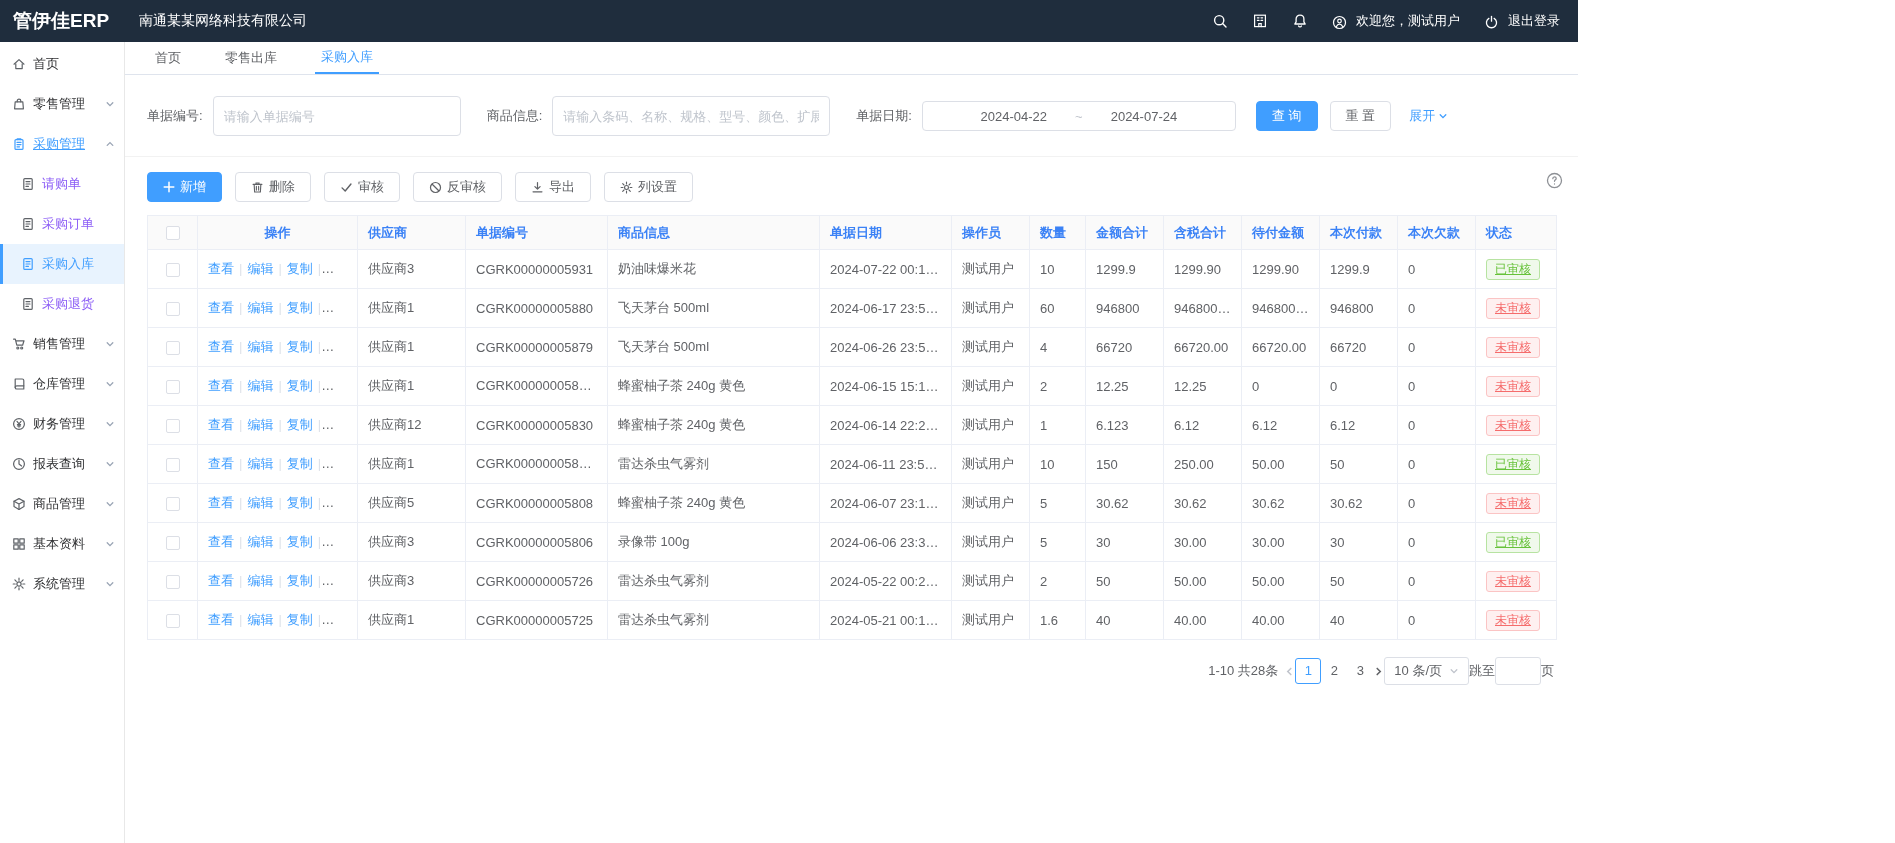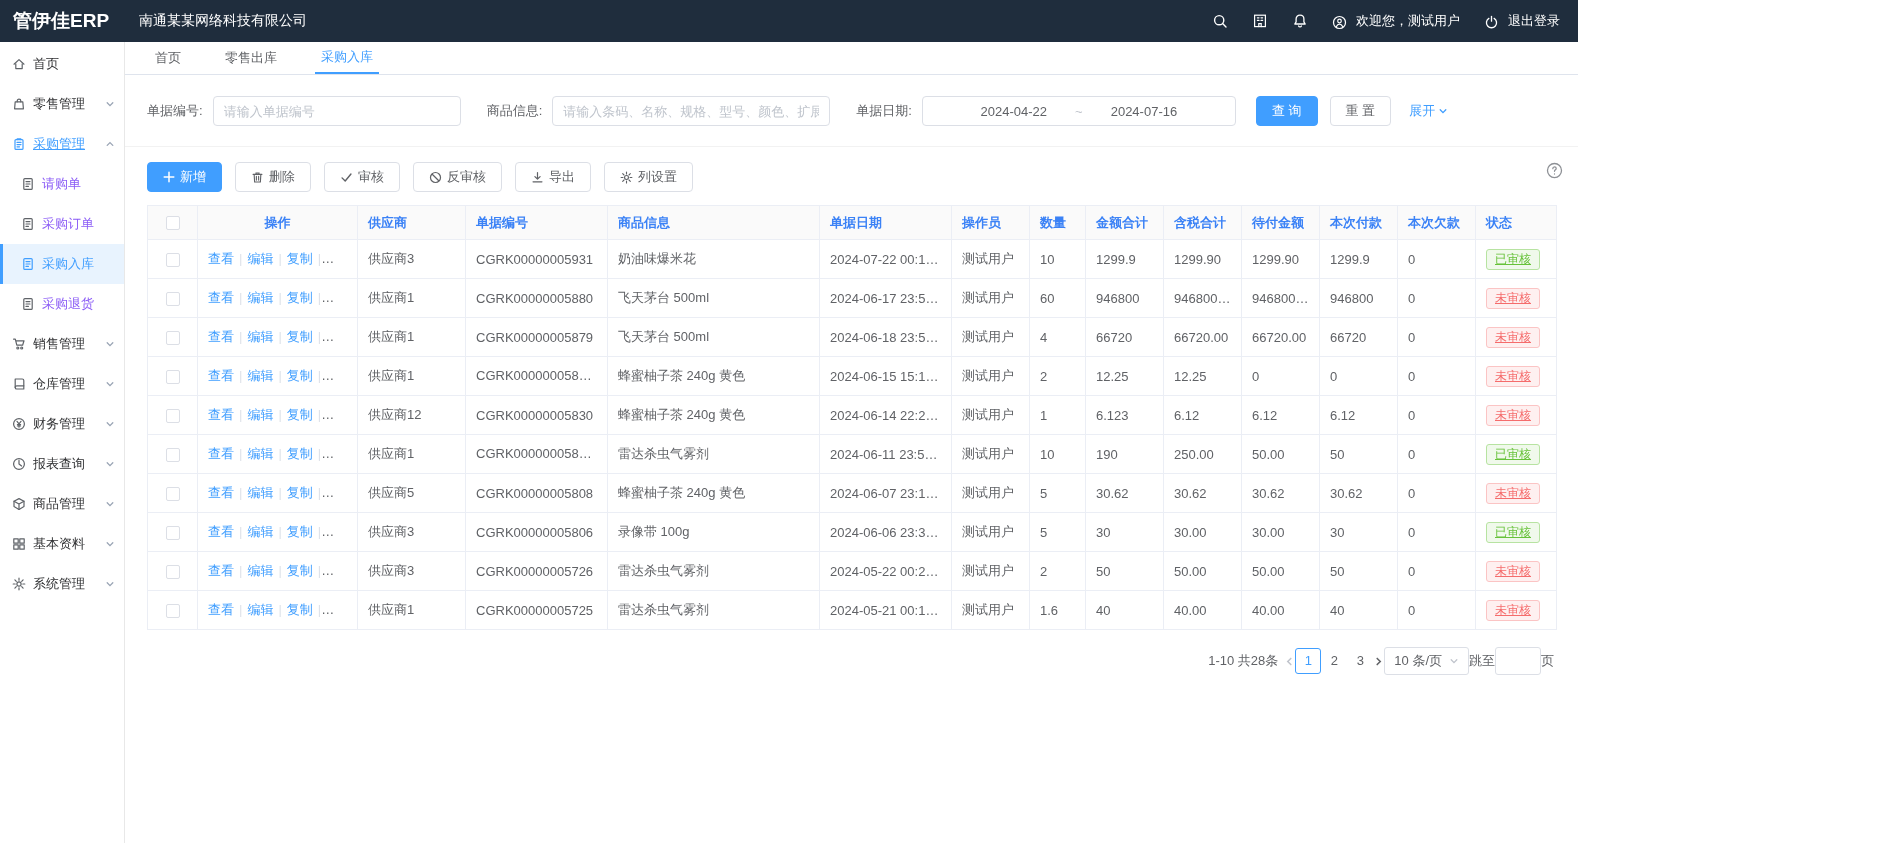--- a/index.html
+++ b/index.html
@@ -37,21 +37,21 @@
 
   
   .tabs { height:33px; border-bottom:1px solid #dfe4ed; display:flex; align-items:stretch; padding-left:24px; gap:32px; }
   .tab { display:flex; align-items:center; padding:0 6px; color:#606266; cursor:pointer; }
   .tab.active { color:#409eff; border-bottom:2px solid #409eff; }
 
   
   .filters { display:flex; align-items:center; padding:21px 22px 20px; border-bottom:1px solid #f2f2f2; }
   .f-group { display:flex; align-items:center; }
   .f-label { color:#606266; margin-right:10px; white-space:nowrap; }
-  .f-input { height:30px; border:1px solid #dcdfe6; border-radius:4px; padding:0 10px; font-size:13px;
+  .f-input { height:40px; border:1px solid #dcdfe6; border-radius:4px; padding:0 10px; font-size:13px;
              color:#606266; outline:none; font-family:inherit; background:#fff; }
   .f-input::placeholder { color:#bfc4cc; }
   .date-box { width:314px; height:30px; border:1px solid #dcdfe6; border-radius:4px; display:flex;
               align-items:center; justify-content:center; gap:28px; color:#606266; cursor:pointer; background:#fff; }
   .btn { height:30px; border:1px solid #dcdfe6; background:#fff; border-radius:4px; padding:0 15px; font-size:13px;
          color:#606266; cursor:pointer; display:inline-flex; align-items:center; gap:5px; font-family:inherit; white-space:nowrap; }
   .btn-primary { background:#409eff; border-color:#409eff; color:#fff; }
   .expand { color:#409eff; display:inline-flex; align-items:center; gap:3px; cursor:pointer; margin-left:18px; white-space:nowrap; }
 
   
@@ -338,21 +338,21 @@
         </div>
         <div class="f-group" style="margin-left:26px">
           <span class="f-label">商品信息:</span>
           <input class="f-input" style="width: 278px;" placeholder="请输入条码、名称、规格、型号、颜色、扩展...">
         </div>
         <div class="f-group" style="margin-left:26px">
           <span class="f-label">单据日期:</span>
           <div class="date-box">
             <span>2024-04-22</span>
             <span style="color:#c0c4cc">~</span>
-            <span>2024-07-16</span>
+            <span>2024-07-24</span>
           </div>
         </div>
         <button class="btn btn-primary" style="margin-left:20px">查 询</button>
         <button class="btn" style="margin-left:12px">重 置</button>
         <span class="expand">
           <span>展开</span>
           <span style="display:inline-flex">
             <svg width="10" height="10" viewBox="0 0 10 10" fill="none" stroke="currentColor" stroke-width="1.3" stroke-linecap="round">
                 <path d="M2.2 3.8 5 6.6 7.8 3.8"></path>
               </svg>
@@ -489,21 +489,21 @@
                 <td>946800</td>
                 <td>0</td>
                 <td><span class="badge unapproved">未审核</span></td>
               </tr>
               <tr>
                 <td class="center"><span class="checkbox"></span></td>
                 <td class="center actions"><a>查看</a><span class="sep">|</span><a>编辑</a><span class="sep">|</span><a>复制</a><span class="sep">|</span><a>删除</a></td>
                 <td>供应商1</td>
                 <td>CGRK00000005879</td>
                 <td>飞天茅台 500ml</td>
-                <td>2024-06-18 23:56:52</td>
+                <td>2024-06-26 23:56:52</td>
                 <td>测试用户</td>
                 <td>4</td>
                 <td>66720</td>
                 <td>66720.00</td>
                 <td>66720.00</td>
                 <td>66720</td>
                 <td>0</td>
                 <td><span class="badge unapproved">未审核</span></td>
               </tr>
               <tr>
@@ -540,21 +540,21 @@
               </tr>
               <tr>
                 <td class="center"><span class="checkbox"></span></td>
                 <td class="center actions"><a>查看</a><span class="sep">|</span><a>编辑</a><span class="sep">|</span><a>复制</a><span class="sep">|</span><a>删除</a></td>
                 <td>供应商1</td>
                 <td>CGRK00000005816[订]</td>
                 <td>雷达杀虫气雾剂</td>
                 <td>2024-06-11 23:57:39</td>
                 <td>测试用户</td>
                 <td>10</td>
-                <td>190</td>
+                <td>150</td>
                 <td>250.00</td>
                 <td>50.00</td>
                 <td>50</td>
                 <td>0</td>
                 <td><span class="badge approved">已审核</span></td>
               </tr>
               <tr>
                 <td class="center"><span class="checkbox"></span></td>
                 <td class="center actions"><a>查看</a><span class="sep">|</span><a>编辑</a><span class="sep">|</span><a>复制</a><span class="sep">|</span><a>删除</a></td>
                 <td>供应商5</td>

